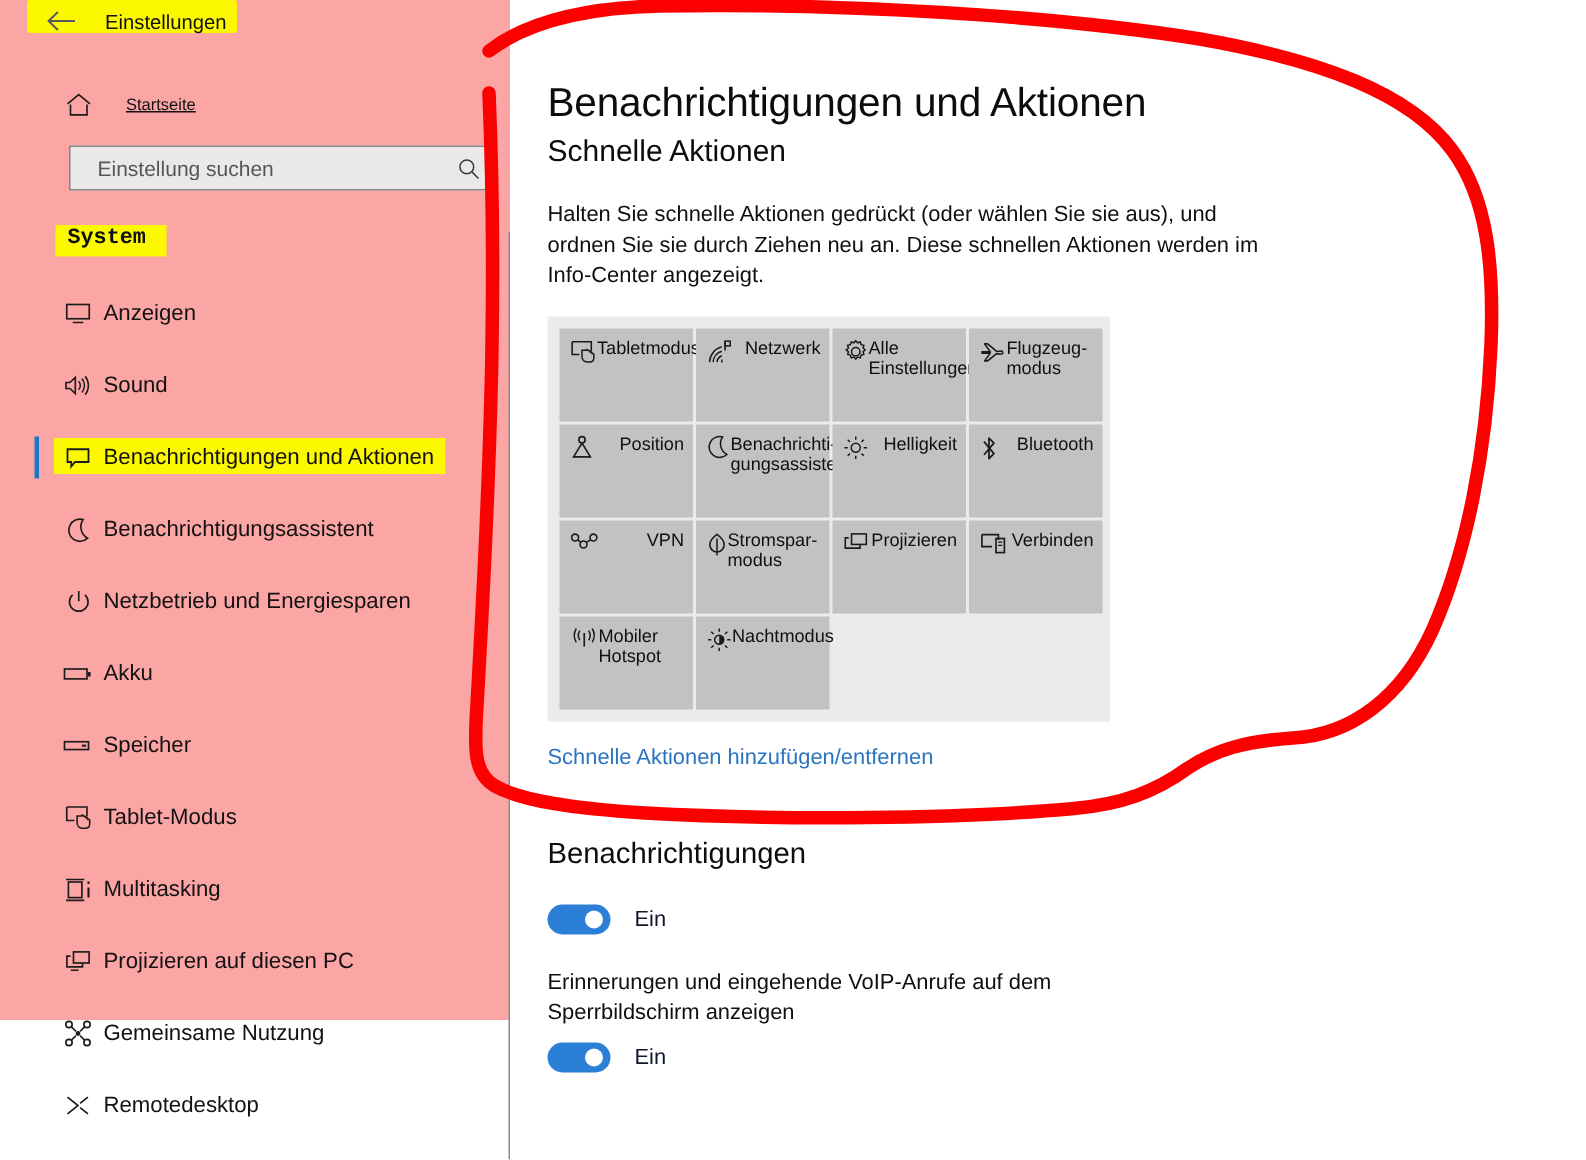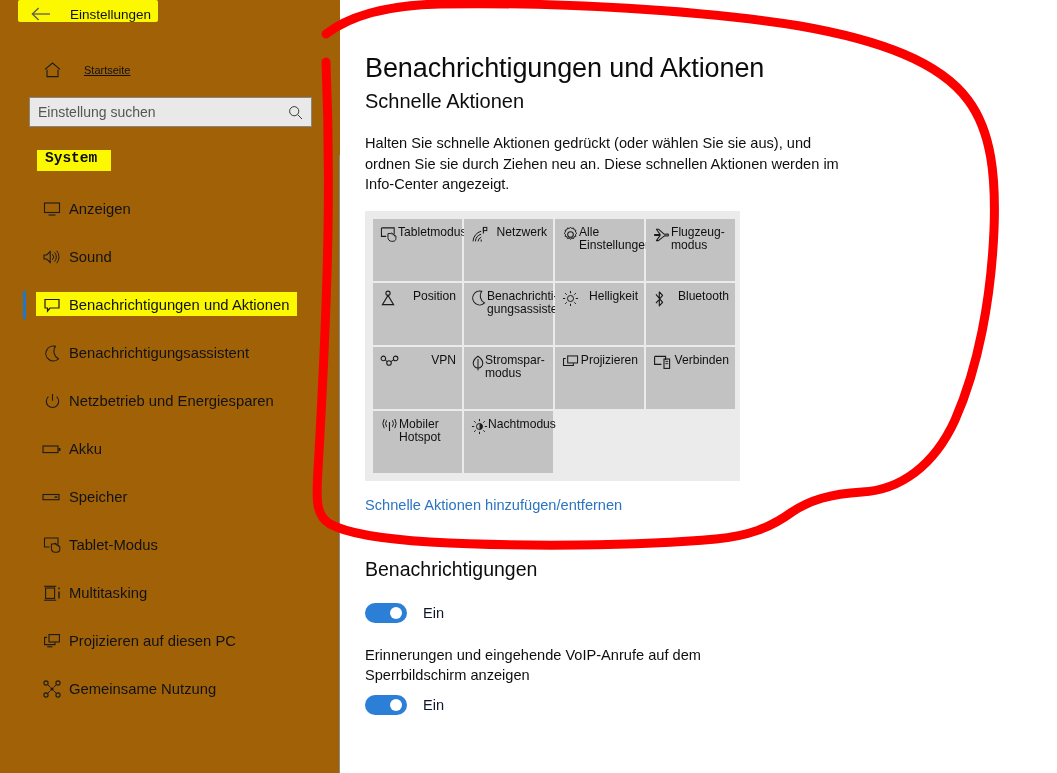--- a/index.html
+++ b/index.html
@@ -19,23 +19,23 @@
     position: absolute;
     inset: 0;
     display: flex;
     background: #ffffff;
   }
 
   
   .sidebar {
     width: 340px;
     flex: 0 0 340px;
-    background: #a16207;
-    position: relative;
-    height: 773px;
+    background: #fca5a5;
+    position: relative;
+    height: 680px;
     box-sizing: border-box;
   }
   .sidebar-scroll-track {
     position: absolute;
     top: 155px;
     left: 339px;
     width: 2px;
     height: 618px;
     background: #8a8a8a;
   }
@@ -89,29 +89,29 @@
     color: #1b1b1b;
   }
   .home-row .lbl {
     margin-left: 21px;
     font-size: 11px;
     color: #111;
     text-decoration: underline;
   }
 
   .search-wrap {
-    margin: 7px 0 0 29px;
+    margin: 7px 0 0 46px;
     width: 283px;
     height: 30px;
     background: #e9e9e9;
     border: 1px solid #868686;
     box-sizing: border-box;
     display: flex;
     align-items: center;
-    padding: 0 8px 0 8px;
+    padding: 0 8px 0 18px;
   }
   .search-wrap input {
     flex: 1;
     border: 0;
     outline: 0;
     background: transparent;
     font-family: "Liberation Sans", sans-serif;
     font-size: 14px;
     color: #3b3b3b;
     padding: 0;
@@ -481,20 +481,30 @@
             <circle cx="9" cy="9" r="1.6" fill="currentColor"></circle>
             <line x1="4.6" y1="4.6" x2="7.6" y2="7.6" stroke="currentColor" stroke-width="1"></line>
             <line x1="13.4" y1="4.6" x2="10.4" y2="7.6" stroke="currentColor" stroke-width="1"></line>
             <line x1="4.6" y1="13.4" x2="7.6" y2="10.4" stroke="currentColor" stroke-width="1"></line>
             <line x1="13.4" y1="13.4" x2="10.4" y2="10.4" stroke="currentColor" stroke-width="1"></line>
           </svg>
         </span>
         <span class="lbl">Gemeinsame Nutzung</span>
       </div>
 
+      <div class="navitem">
+        <span class="ico">
+          <svg width="18" height="16" viewBox="0 0 18 16" aria-hidden="true">
+            <path d="M2 2.4 L9 8 L2 13.6" fill="none" stroke="currentColor" stroke-width="1.1"></path>
+            <path d="M15.6 2.4 L10.4 6.6" fill="none" stroke="currentColor" stroke-width="1.1"></path>
+            <path d="M15.6 13.6 L10.4 9.4" fill="none" stroke="currentColor" stroke-width="1.1"></path>
+          </svg>
+        </span>
+        <span class="lbl">Remotedesktop</span>
+      </div>
 
     </div>
 
     <div class="sidebar-scroll-track"></div>
   </div>
 
   <div class="main">
 
     <h1 class="page-title">Benachrichtigungen und Aktionen</h1>
 

